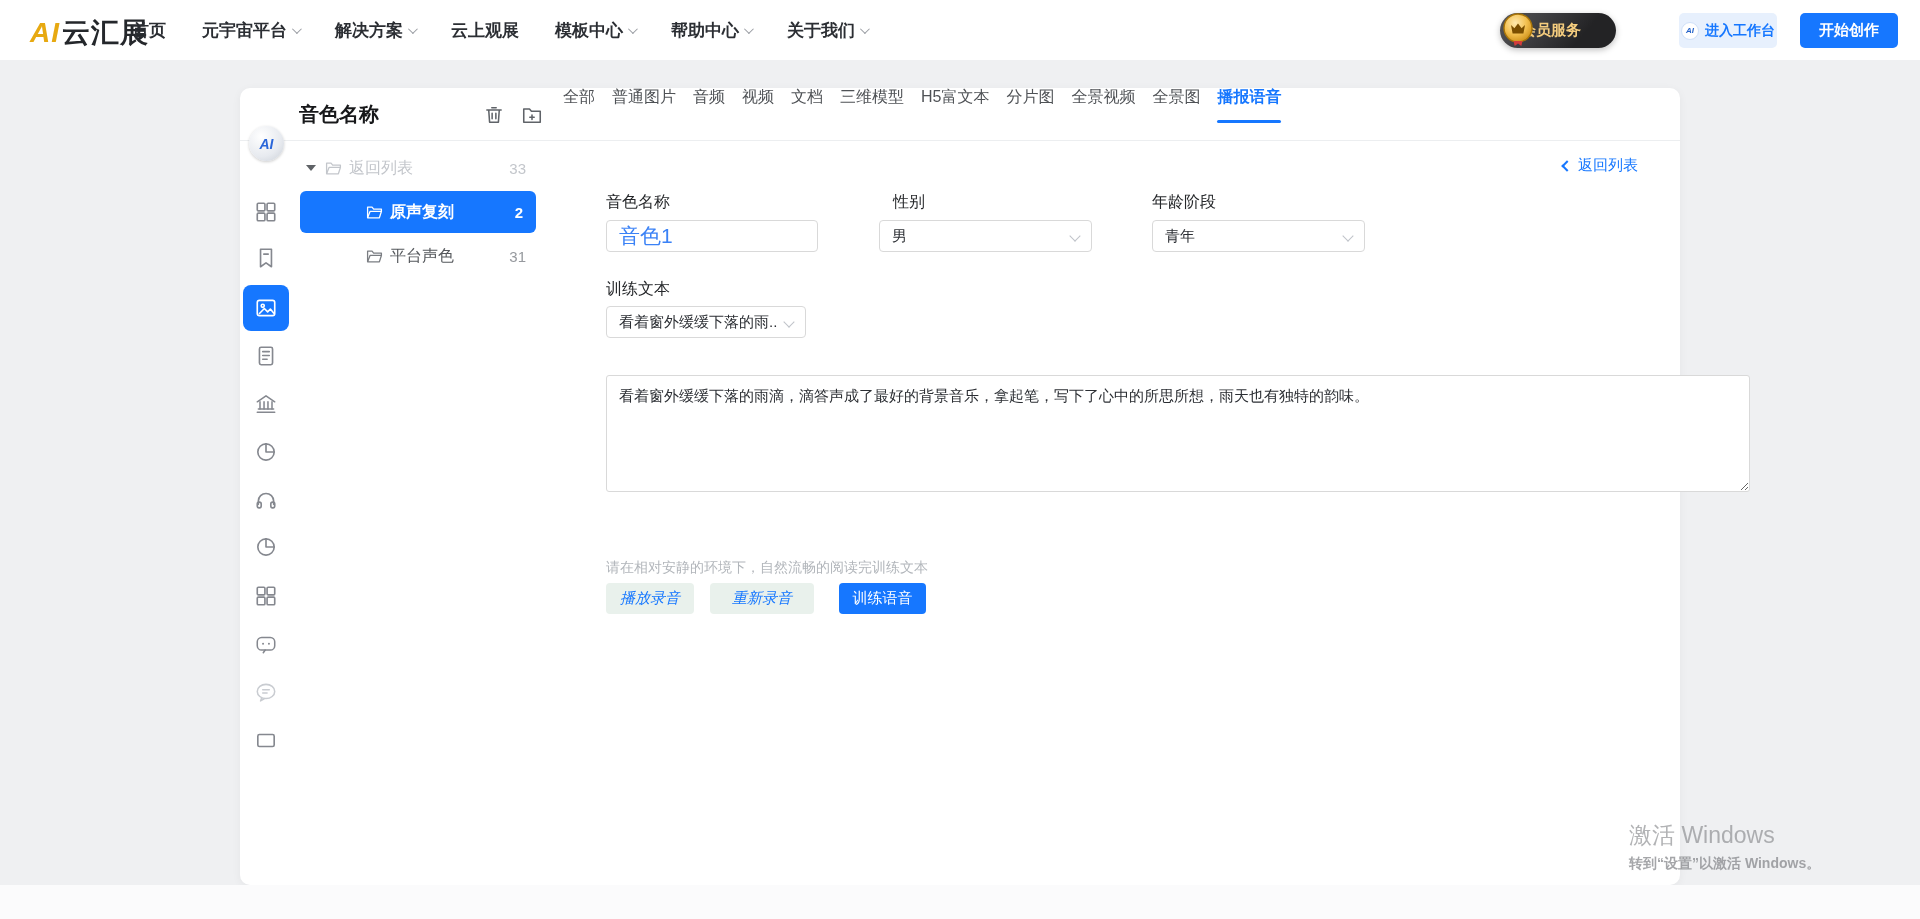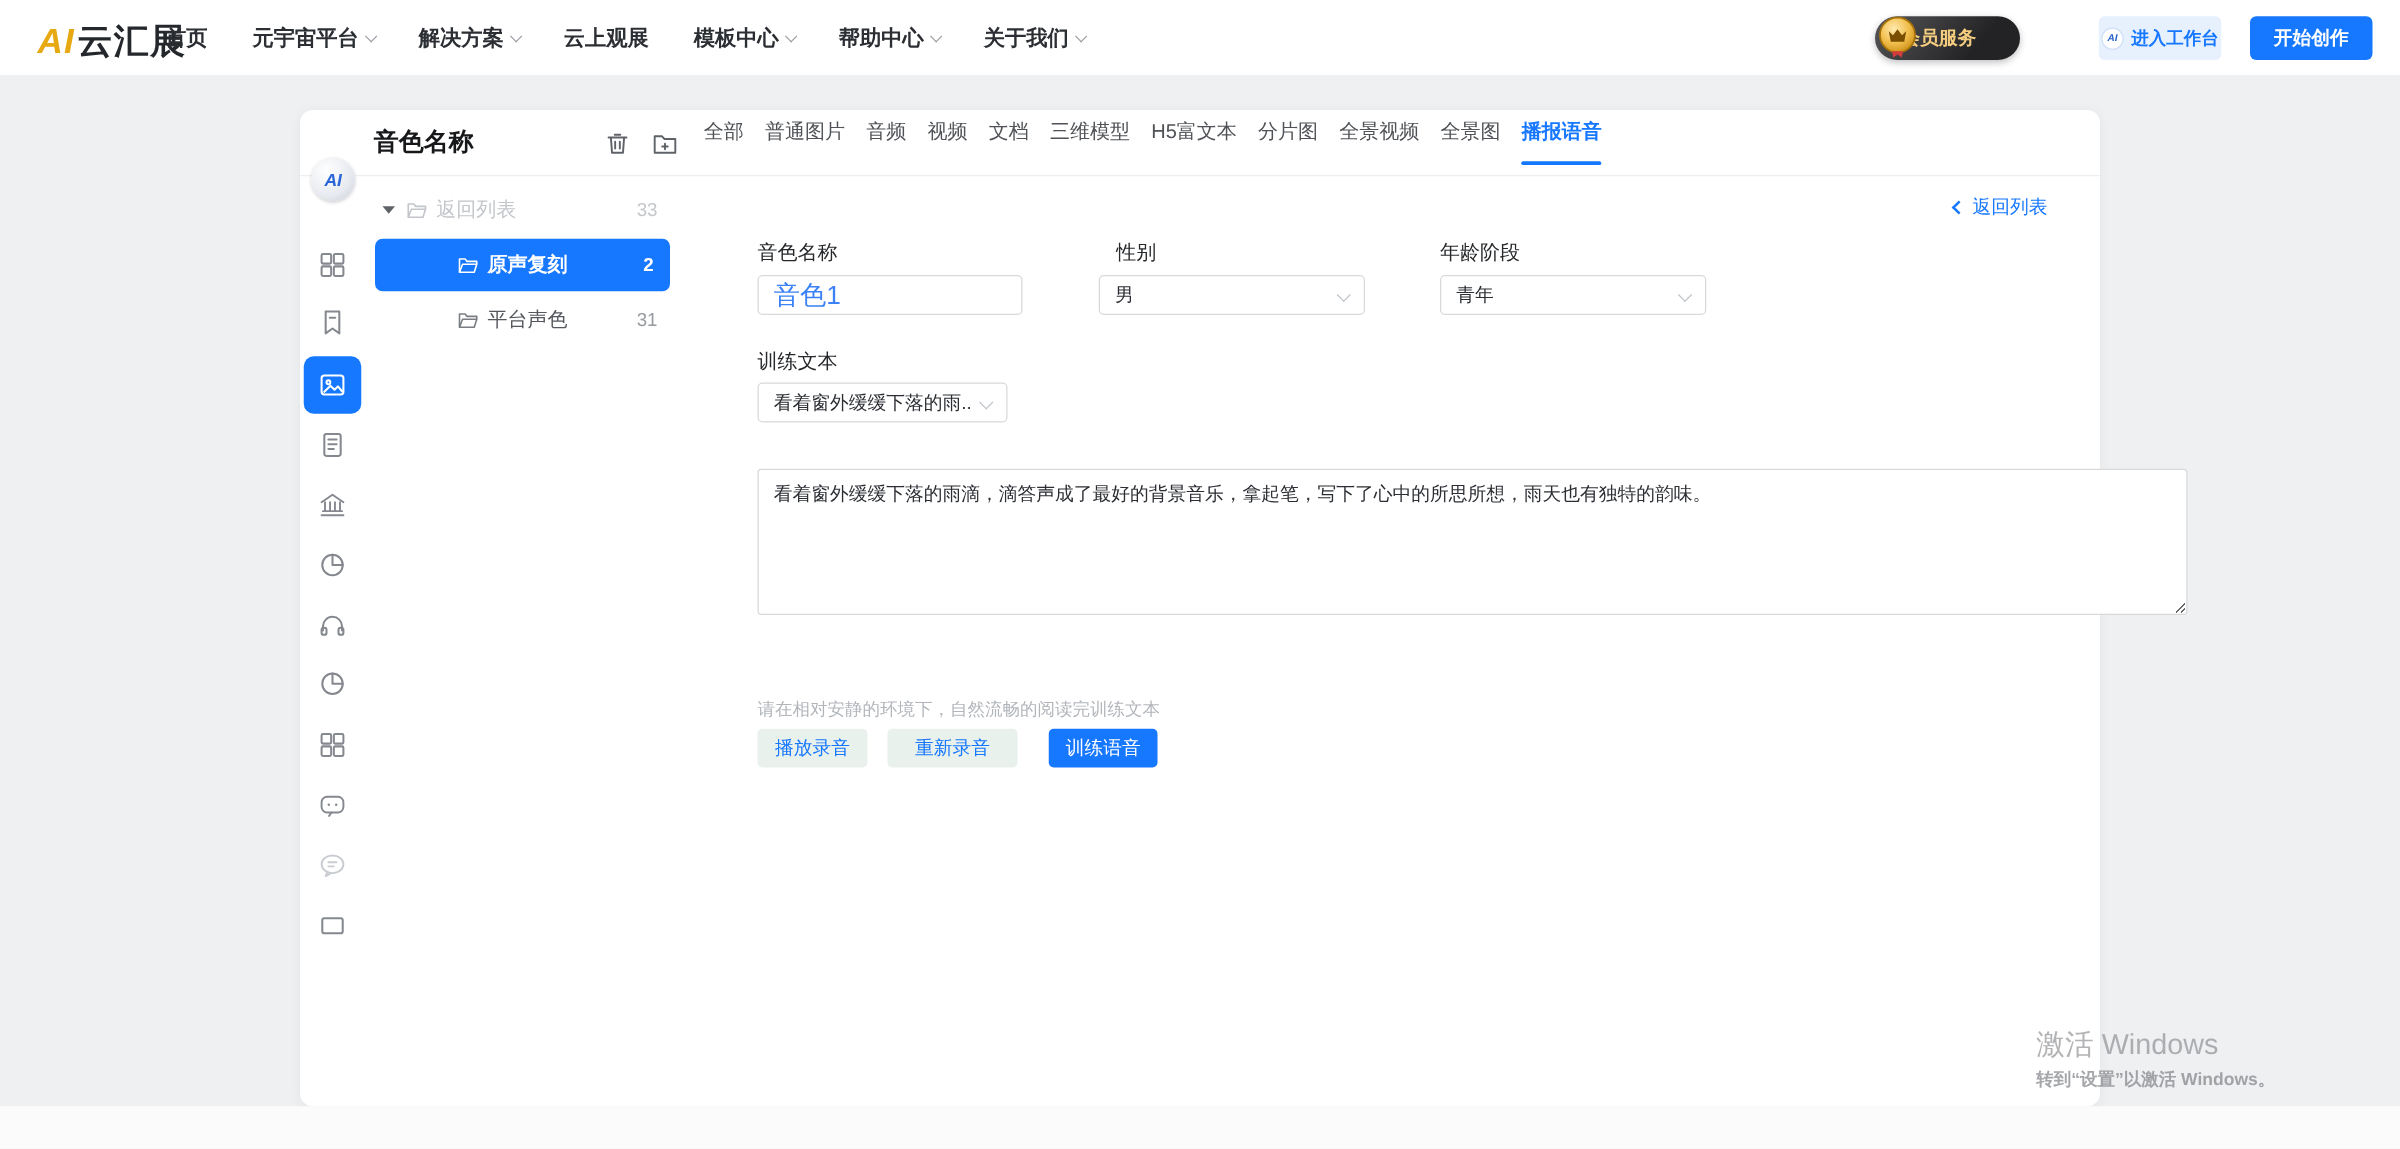--- a/index.html
+++ b/index.html
@@ -29,21 +29,21 @@
   .create-btn { position:absolute; left:1800px; top:13px; width:98px; height:35px; border-radius:5px; background:#1677ff;
     display:flex; align-items:center; justify-content:center; color:#ffffff; font-size:15px; font-weight:600; cursor:pointer; }
   
   .card { position:absolute; left:240px; top:88px; width:1440px; height:797px; background:#ffffff; border-radius:10px;
     box-shadow:0 2px 10px rgba(0,0,0,.05); }
   .card-header { position:absolute; left:0; top:0; width:100%; height:53px; border-bottom:1px solid #eceef0; }
   .card-title { position:absolute; left:59px; top:0; line-height:53px; font-size:20px; font-weight:700; color:#17181a; }
   .hicon { position:absolute; top:16px; width:22px; height:22px; color:#5f6368; cursor:pointer; }
   .hicon.trash { left:243px; }
   .hicon.addfolder { left:281px; }
-  .tabs { position:absolute; left:323px; top:0; height:35px; display:flex; align-items:center; gap:17px; }
+  .tabs { position:absolute; left:323px; top:0; height:35px; display:flex; align-items:flex-end; gap:17px; }
   .tab { font-size:16px; color:#4f5256; line-height:53px; cursor:pointer; position:relative; white-space:nowrap; }
   .tab.active { color:#1677ff; font-weight:600; }
   .tab.active::after { content:""; position:absolute; left:0; right:0; bottom:0; height:3px; background:#1677ff; border-radius:2px; }
   
   .avatar { position:absolute; left:9px; top:38px; width:35px; height:35px; border-radius:50%;
     background:radial-gradient(circle at 35% 30%,#ffffff 0%,#e7eaef 60%,#c9ced6 100%);
     display:flex; align-items:center; justify-content:center; font-size:14px; font-weight:700; font-style:italic; color:#2a66d9;
     box-shadow:0 1px 3px rgba(0,0,0,.2); cursor:pointer; }
   .rail-item { position:absolute; left:14px; width:24px; height:24px; color:#85888f; cursor:pointer; }
   .rail-active { position:absolute; left:3px; top:197px; width:46px; height:46px; background:#1677ff; border-radius:8px; cursor:pointer;
@@ -69,21 +69,21 @@
   .finput { position:absolute; height:32px; border:1px solid #d9d9d9; border-radius:4px; font-size:21px; color:#3b82f6;
     padding:0 12px; font-family:inherit; background:#ffffff; outline:none; }
   .fselect { position:absolute; height:32px; border:1px solid #d9d9d9; border-radius:4px; background:#ffffff;
     display:flex; align-items:center; padding:0 30px 0 12px; font-size:15px; color:#2b2e33; cursor:pointer; }
   .sel-chevron { position:absolute; right:12px; top:11px; width:8px; height:8px; border-right:1.5px solid #bfc3c9; border-bottom:1.5px solid #bfc3c9; transform:rotate(45deg); }
   .ftextarea { position:absolute; left:366px; top:287px; width:1144px; height:117px; border:1px solid #d9d9d9; border-radius:3px;
     font-family:inherit; font-size:15px; color:#2b2e33; padding:9px 12px; line-height:1.5; resize:both; outline:none; }
   .hint { position:absolute; left:366px; top:471px; font-size:14px; color:#b2b6bb; }
   .abtn { position:absolute; top:495px; height:31px; border-radius:4px; display:flex; align-items:center; justify-content:center;
     font-size:15px; cursor:pointer; white-space:nowrap; }
-  .abtn.light { background:#e9f1ec; color:#1677ff; }
+  .abtn.light { background:#e9f1ec; color:#1677ff;font-style:italic; }
   .abtn.primary { background:#1677ff; color:#ffffff; }
   #btn-play { left:366px; width:88px; }
   #btn-rerecord { left:470px; width:104px; }
   #btn-train { left:599px; width:87px; }
   
   .bottom-strip { position:absolute; left:0; top:885px; width:1920px; height:34px; background:#fbfbfc; }
   .watermark { position:absolute; left:1629px; top:820px; z-index:9; pointer-events:none; }
   .watermark .l1 { font-size:23px; color:rgba(130,132,136,.62); }
   .watermark .l2 { font-size:14px; color:rgba(130,132,136,.72); margin-top:4px;font-weight:bold; }
   svg { display:block; }

